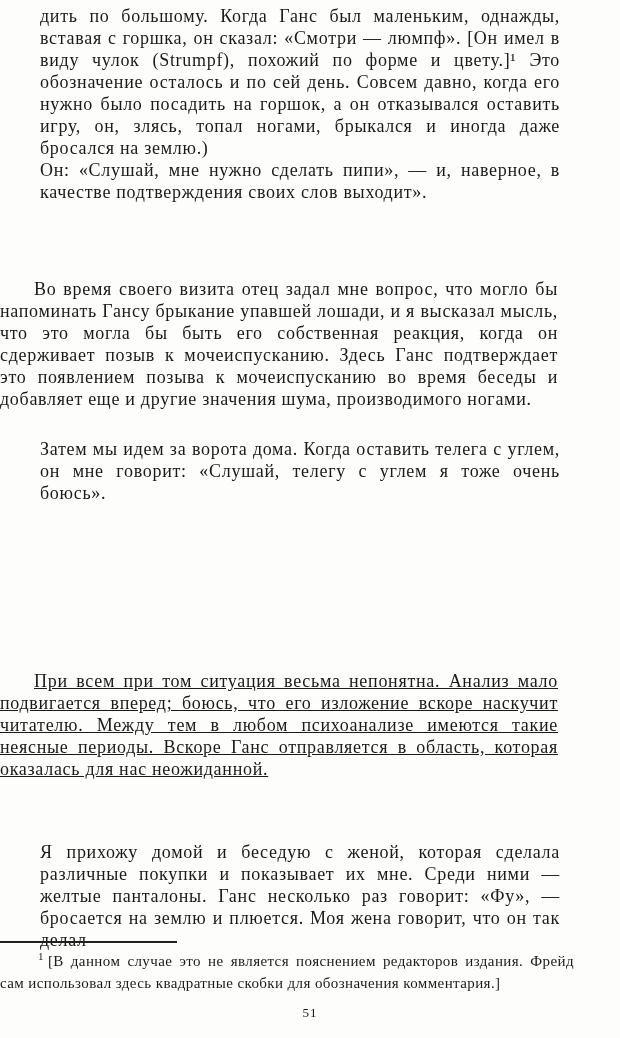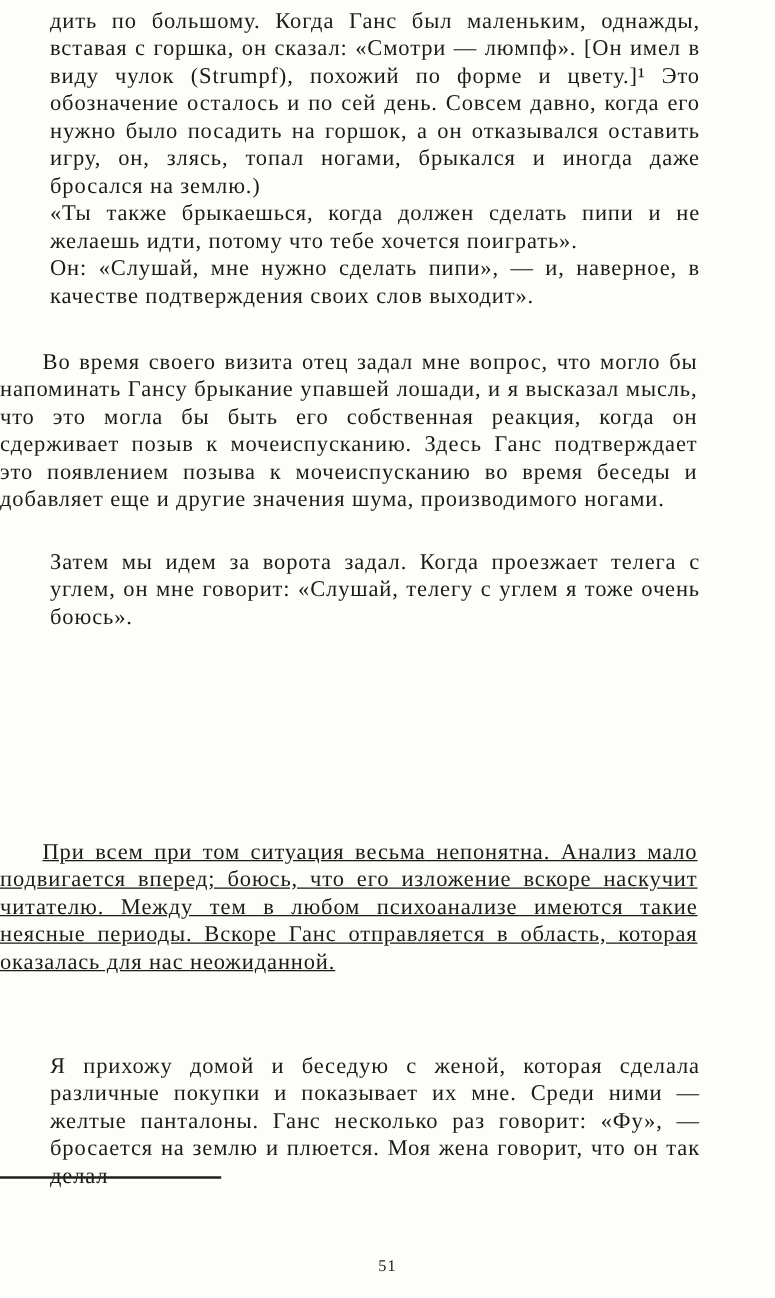--- a/index.html
+++ b/index.html
@@ -76,39 +76,39 @@
     color: #1b1a17;
   }
 </style>
 </head>
 <body>
 
 <div class="page">
 
   <div class="section quote s1">
     <p>дить по большому. Когда Ганс был маленьким, однажды, вставая с горшка, он сказал: «Смотри — люмпф». [Он имел в виду чулок (Strumpf), похожий по форме и цвету.]¹ Это обозначение осталось и по сей день. Совсем давно, когда его нужно было посадить на горшок, а он отказывался оставить игру, он, злясь, топал ногами, брыкался и иногда даже бросался на землю.)</p>
-    <p>«Ты также брыкаешься, когда должен сделать пипи и не желаешь идти, потому что тебе хочется поиграть».</p>
     <p>Он: «Слушай, мне нужно сделать пипи», — и, наверное, в качестве подтверждения своих слов выходит».</p>
   </div>
 
   <div class="section commentary s2">
     <p>Во время своего визита отец задал мне вопрос, что могло бы напоминать Гансу брыкание упавшей лошади, и я высказал мысль, что это могла бы быть его собственная реакция, когда он сдерживает позыв к мочеиспусканию. Здесь Ганс подтверждает это появлением позыва к мочеиспусканию во время беседы и добавляет еще и другие значения шума, производимого ногами.</p>
   </div>
 
   <div class="section quote s3">
-    <p>Затем мы идем за ворота задал. Когда проезжает телега с углем, он мне говорит: «Слушай, телегу с углем я тоже очень боюсь».</p>
+    <p>Затем мы идем за ворота дома. Когда оставить телега с углем, он мне говорит: «Слушай, телегу с углем я тоже очень боюсь».</p>
   </div>
 
   <div class="section commentary s4">
     <p>При всем при том ситуация весьма непонятна. Анализ мало подвигается вперед; боюсь, что его изложение вскоре наскучит читателю. Между тем в любом психоанализе имеются такие неясные периоды. Вскоре Ганс отправляется в область, которая оказалась для нас неожиданной.</p>
   </div>
 
   <div class="section quote s5">
     <p>Я прихожу домой и беседую с женой, которая сделала различные покупки и показывает их мне. Среди ними — желтые панталоны. Ганс несколько раз говорит: «Фу», — бросается на землю и плюется. Моя жена говорит, что он так делал</p>
   </div>
 
   <div class="footnote-area">
     <div class="footnote-rule"></div>
+    <p><sup>1</sup><span>[В данном случае это не является пояснением редакторов издания. Фрейд сам использовал здесь квадратные скобки для обозначения комментария.]</span></p>
   </div>
 
   <div class="page-number">51</div>
 
 </div>
 
 </body></html>

